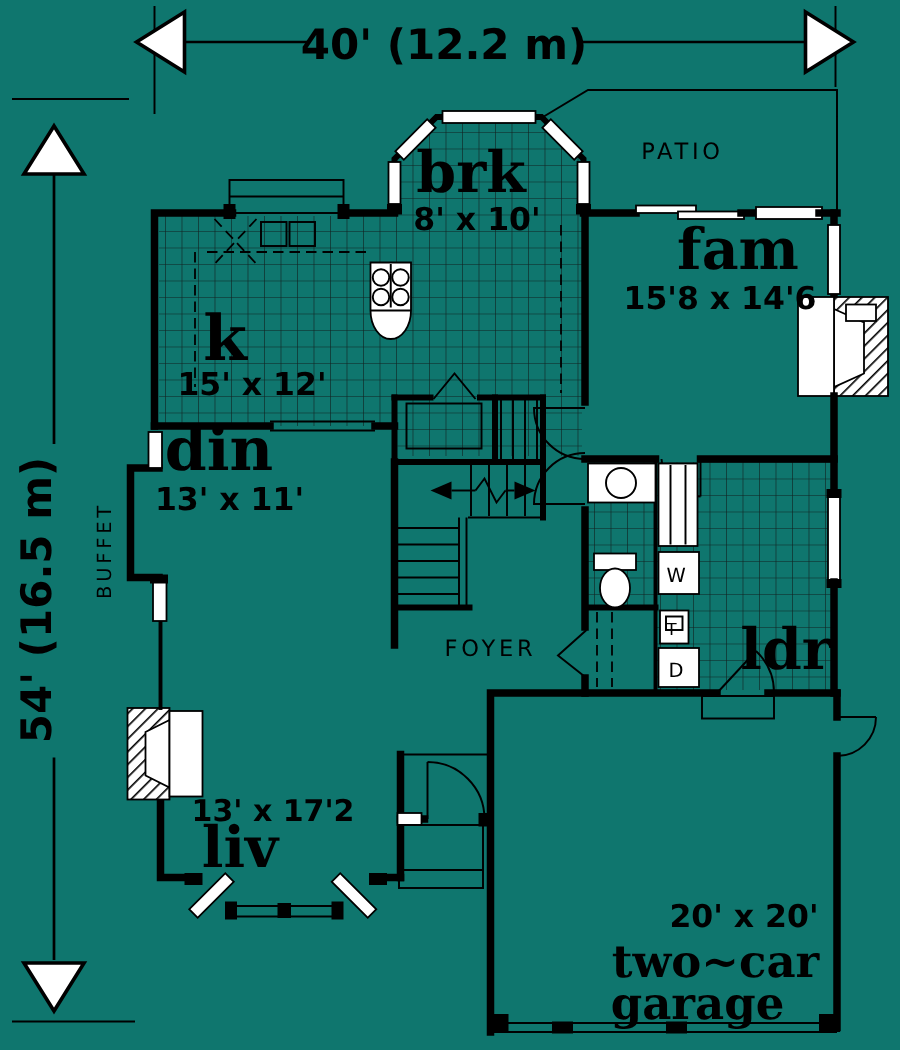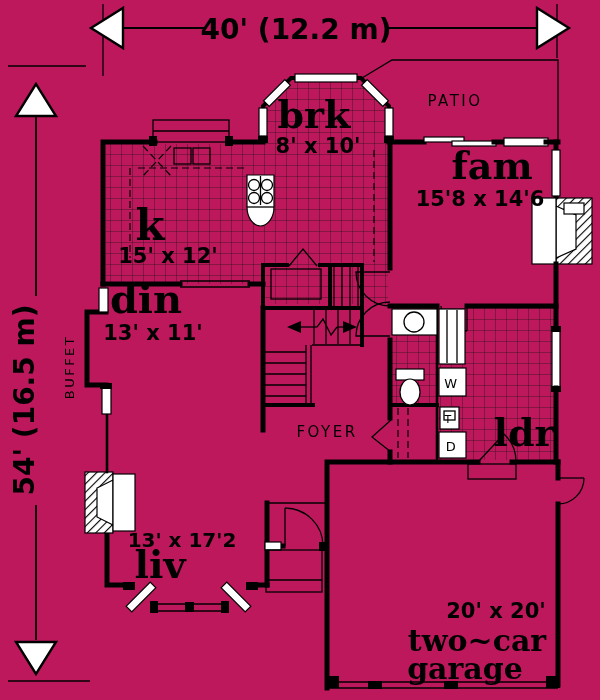--- a/index.html
+++ b/index.html
@@ -1,16 +1,16 @@
 <!DOCTYPE html>
 <html><head>
 <meta charset="utf-8">
 <style>
   html,body{margin:0;padding:0;background:#fff;}
-  #stage{width:600px;height:700px;position:relative;background:#be185d;overflow:hidden;}
+  #stage{width:600px;height:700px;position:relative;background:#0f766e;overflow:hidden;}
   svg{display:block;}
   .w5{stroke:#000;stroke-width:5;fill:none;stroke-linecap:square}
   .w4{stroke:#000;stroke-width:4;fill:none;stroke-linecap:square}
   .w3{stroke:#000;stroke-width:2.6;fill:none;stroke-linecap:square}
   .tl{stroke:#000;stroke-width:1.3;fill:none}
   .win{fill:#fff;stroke:#000;stroke-width:1.2}
   .blk{fill:#000;stroke:none}
   .dash{stroke:#000;stroke-width:1.2;fill:none;stroke-dasharray:7 4}
   .dim{stroke:#000;stroke-width:1.8;fill:none}
   .tri{fill:#fff;stroke:#000;stroke-width:2.4}

